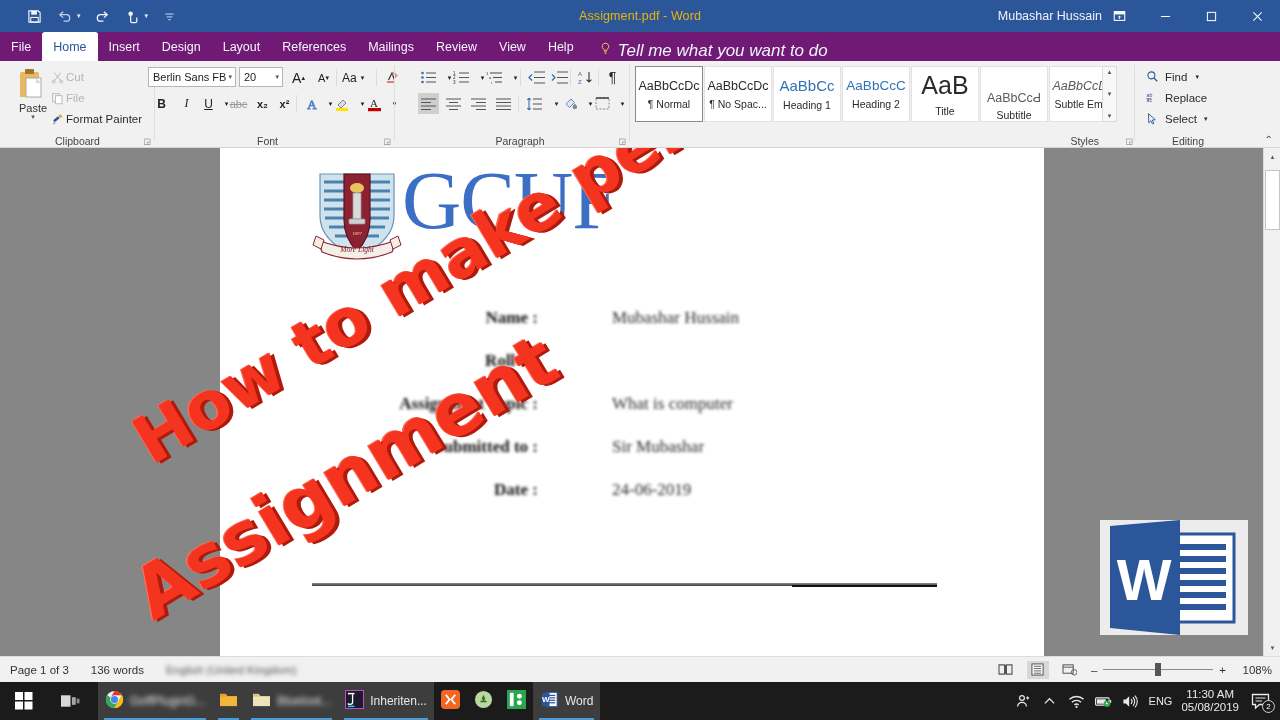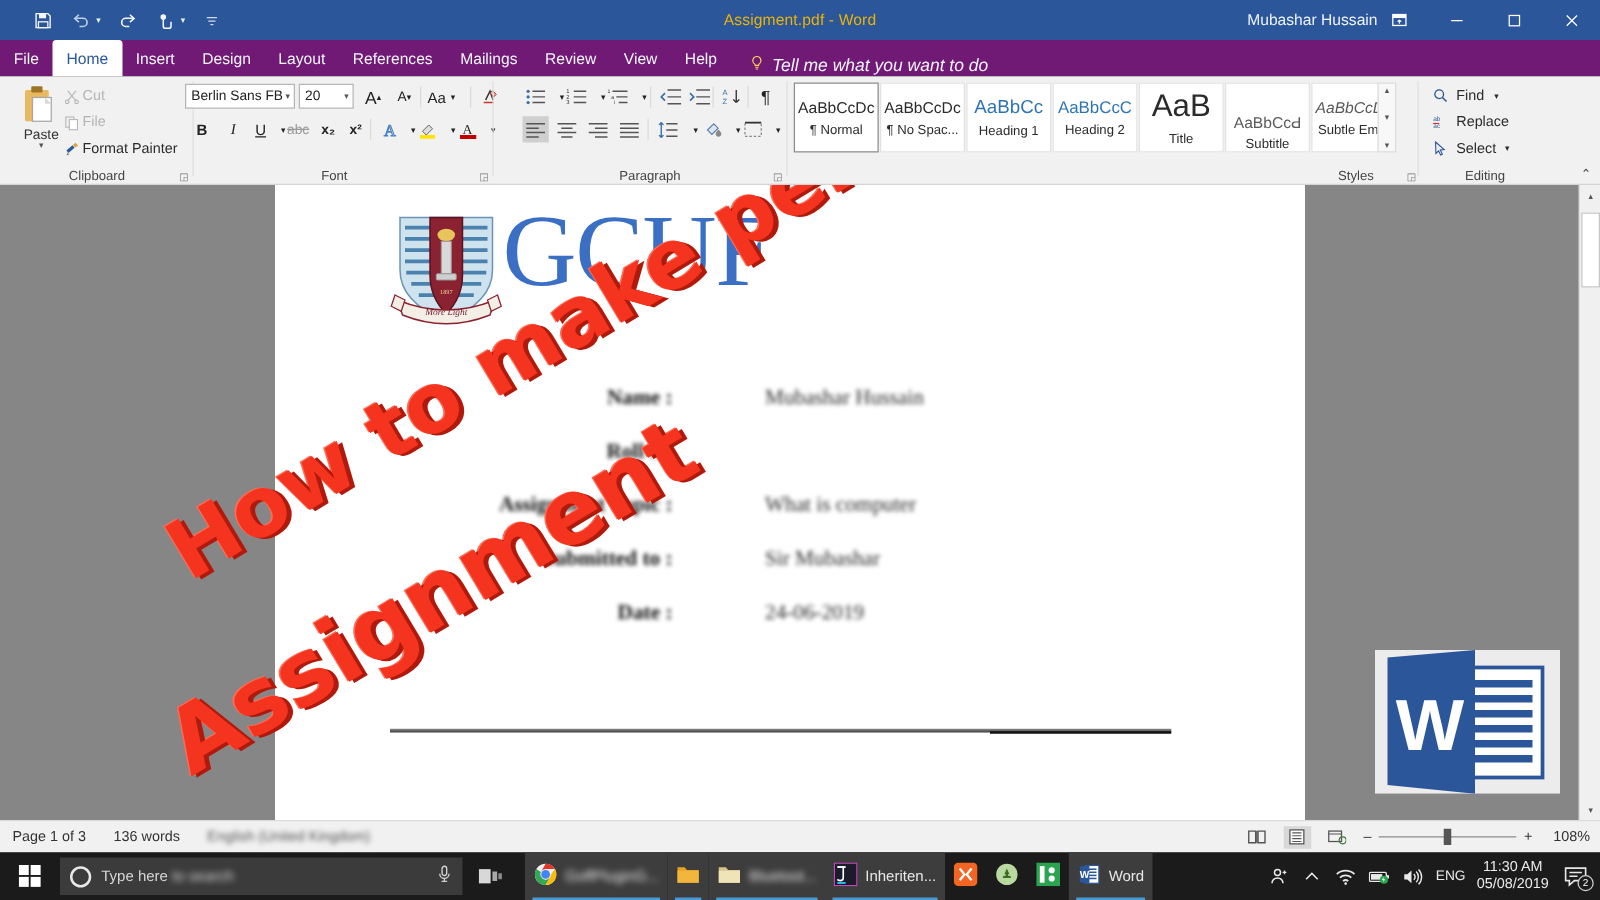--- a/index.html
+++ b/index.html
@@ -39,21 +39,21 @@
   .tabsrow {
     position: absolute; left: 0; top: 32px; width: 1280px; height: 29px;
     background: #701a75; color: #fff; display: flex; align-items: flex-end;
   }
   .tab {
     display: flex; align-items: center; padding: 0 11px; font-size: 12.5px; color: #f2f5fa;
     height: 29px; cursor: default;
   }
   .tab.active { background: #fff; color: #2b579a; border-radius: 3px 3px 0 0; }
   .tellme {
-    display: flex; align-items: center; gap: 6px; padding-left: 14px; font-size: 14px; font-style: italic; color: #f0f4fa;
+    display: flex; align-items: center; gap: 6px; padding-left: 14px; font-size: 17px; font-style: italic; color: #f0f4fa;
   }
   .share {
     position: absolute; right: 8px; top: 32px; height: 29px; display: flex; align-items: center; gap: 5px;
     font-size: 12.5px; color: #fff;
   }
 
   
   .ribbon {
     position: absolute; left: 0; top: 61px; width: 1280px; height: 87px;
     background: #f1f1f1; border-bottom: 1px solid #d4d4d4;
@@ -762,30 +762,20 @@
 
   <div class="taskbar">
     <div class="startbtn">
       <svg width="18" height="18" viewBox="0 0 18 18">
           <rect x="0" y="0" width="8" height="8" fill="#fff"></rect>
           <rect x="9.5" y="0" width="8" height="8" fill="#fff"></rect>
           <rect x="0" y="9.5" width="8" height="8" fill="#fff"></rect>
           <rect x="9.5" y="9.5" width="8" height="8" fill="#fff"></rect>
         </svg>
     </div>
-    <div class="searchbox">
-      <span class="cortana"></span>
-      <span class="searchtxt"><span>Type here </span><span class="blurpart">to search</span></span>
-      <span>
-        <svg width="13" height="15" viewBox="0 0 14 16">
-            <rect x="5" y="1" width="4" height="8" rx="2" fill="none" stroke="#cfcfcf" stroke-width="1.2"></rect>
-            <path d="M3 7.5a4 4 0 0 0 8 0M7 11.5V14M4.6 14h4.8" fill="none" stroke="#cfcfcf" stroke-width="1.2"></path>
-          </svg>
-      </span>
-    </div>
     <div class="taskview">
       <svg width="19" height="16" viewBox="0 0 20 16">
           <rect x="0" y="2" width="10" height="12" fill="#d8d8d8"></rect>
           <rect x="11.5" y="4" width="4" height="8" fill="#a8a8a8"></rect>
           <rect x="16.5" y="5.5" width="3" height="5" fill="#8a8a8a"></rect>
         </svg>
     </div>
 
     <div class="tbapp active" style="margin-left:6px;">
       <span>

